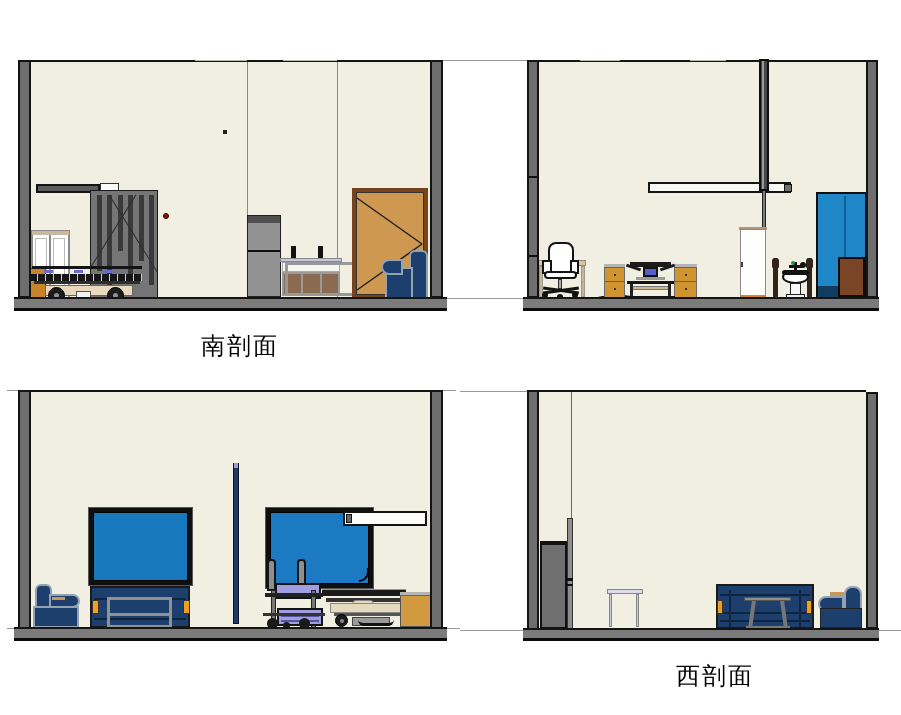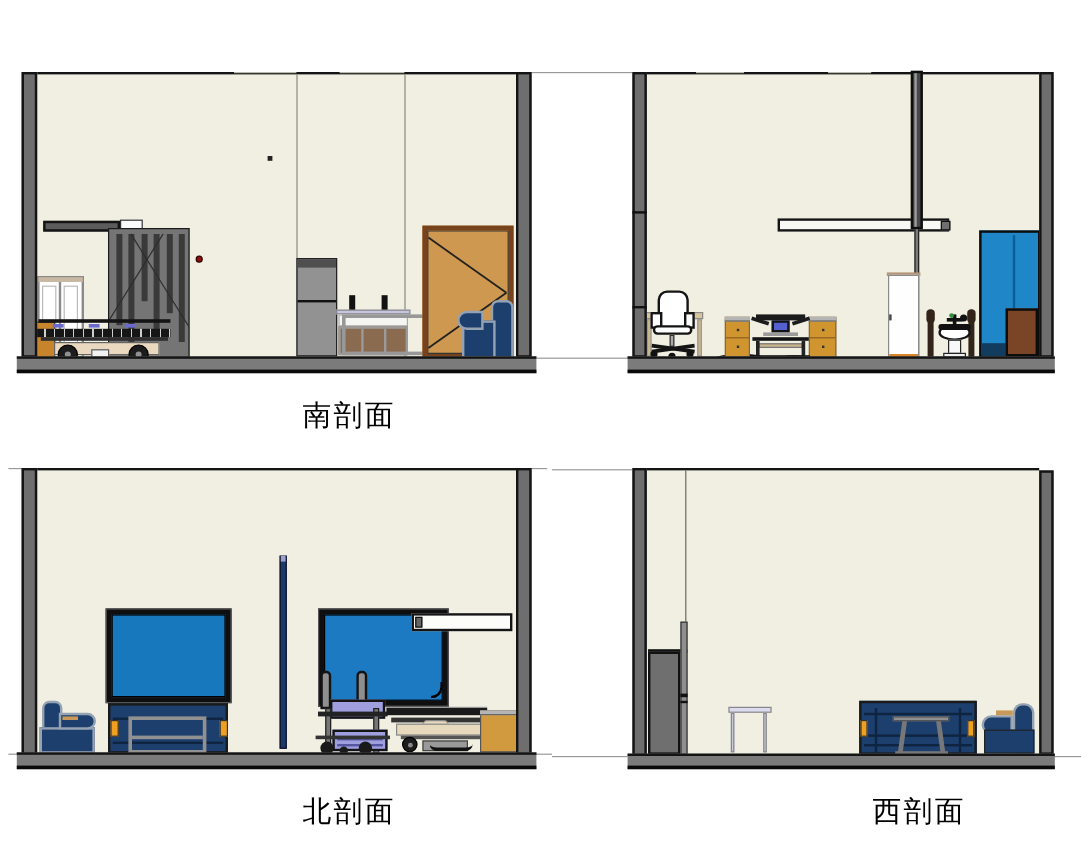--- a/index.html
+++ b/index.html
@@ -11,21 +11,21 @@
   }
   body { background:#fff; font-family:"DejaVu Sans","Liberation Sans",sans-serif; }
   #stage { position:relative; width:901px; height:715px; background:#fff; overflow:hidden; }
   .v { position:absolute; }
   .view { position:absolute; }
   .wall { background:var(--wall); }
   .colm { background:var(--col); border:2px solid var(--ink); }
   .floor { background:var(--floorg); border-top:2px solid var(--ink); border-bottom:3px solid #0a0a0a; }
   .ceil { background:var(--ink); }
   .lvl { background:#9a9a9a; }
-  .label { position:absolute; text-align:right; font-size:24px; color:#000; letter-spacing:2px; }
+  .label { position:absolute; text-align:center; font-size:24px; color:#000; letter-spacing:2px; }
   .circ { border-radius:50%; }
   .navyb { background:var(--navy); border:2px solid var(--trim); }
 </style>
 </head>
 <body>
 
 <div id="stage">
 
   <div class="view" style="left:0;top:0;width:460px;height:365px;">
     <div class="v lvl" style="left:443px;top:60px;width:17px;height:1px;"></div>
@@ -249,21 +249,20 @@
       <div class="v circ" style="left:4px;top:4px;width:4px;height:4px;background:#888;"></div>
     </div>
     <div class="v" style="left:358px;top:260px;width:36px;height:6px;border-bottom:3px solid #111;border-radius:0 0 12px 12px;"></div>
     <div class="v" style="left:400px;top:232px;width:31px;height:35px;background:#D29A3E;border:1px solid #555;">
       <div class="v" style="left:-1px;top:-1px;width:31px;height:4px;background:#b5b5b5;border-bottom:1px solid #666;"></div>
     </div>
 
     <div class="v colm" style="left:18px;top:30px;width:13px;height:239px;"></div>
     <div class="v colm" style="left:430px;top:30px;width:13px;height:239px;"></div>
     <div class="v floor" style="left:14px;top:267px;width:433px;height:14px;"></div>
-    <div class="label" style="left:150px;top:300px;width:180px;">北剖面</div>
   </div>
 
   <div class="view" style="left:460px;top:360px;width:441px;height:355px;">
     <div class="v lvl" style="left:0;top:31px;width:67px;height:1px;"></div>
     <div class="v lvl" style="left:0;top:270px;width:63px;height:1px;"></div>
     <div class="v lvl" style="left:418px;top:270px;width:23px;height:1px;"></div>
     <div class="v wall" style="left:79px;top:32px;width:327px;height:236px;"></div>
     <div class="v ceil" style="left:79px;top:30px;width:327px;height:2px;"></div>
     <div class="v" style="left:111px;top:32px;width:1px;height:126px;background:#6a6a5c;"></div>
 

